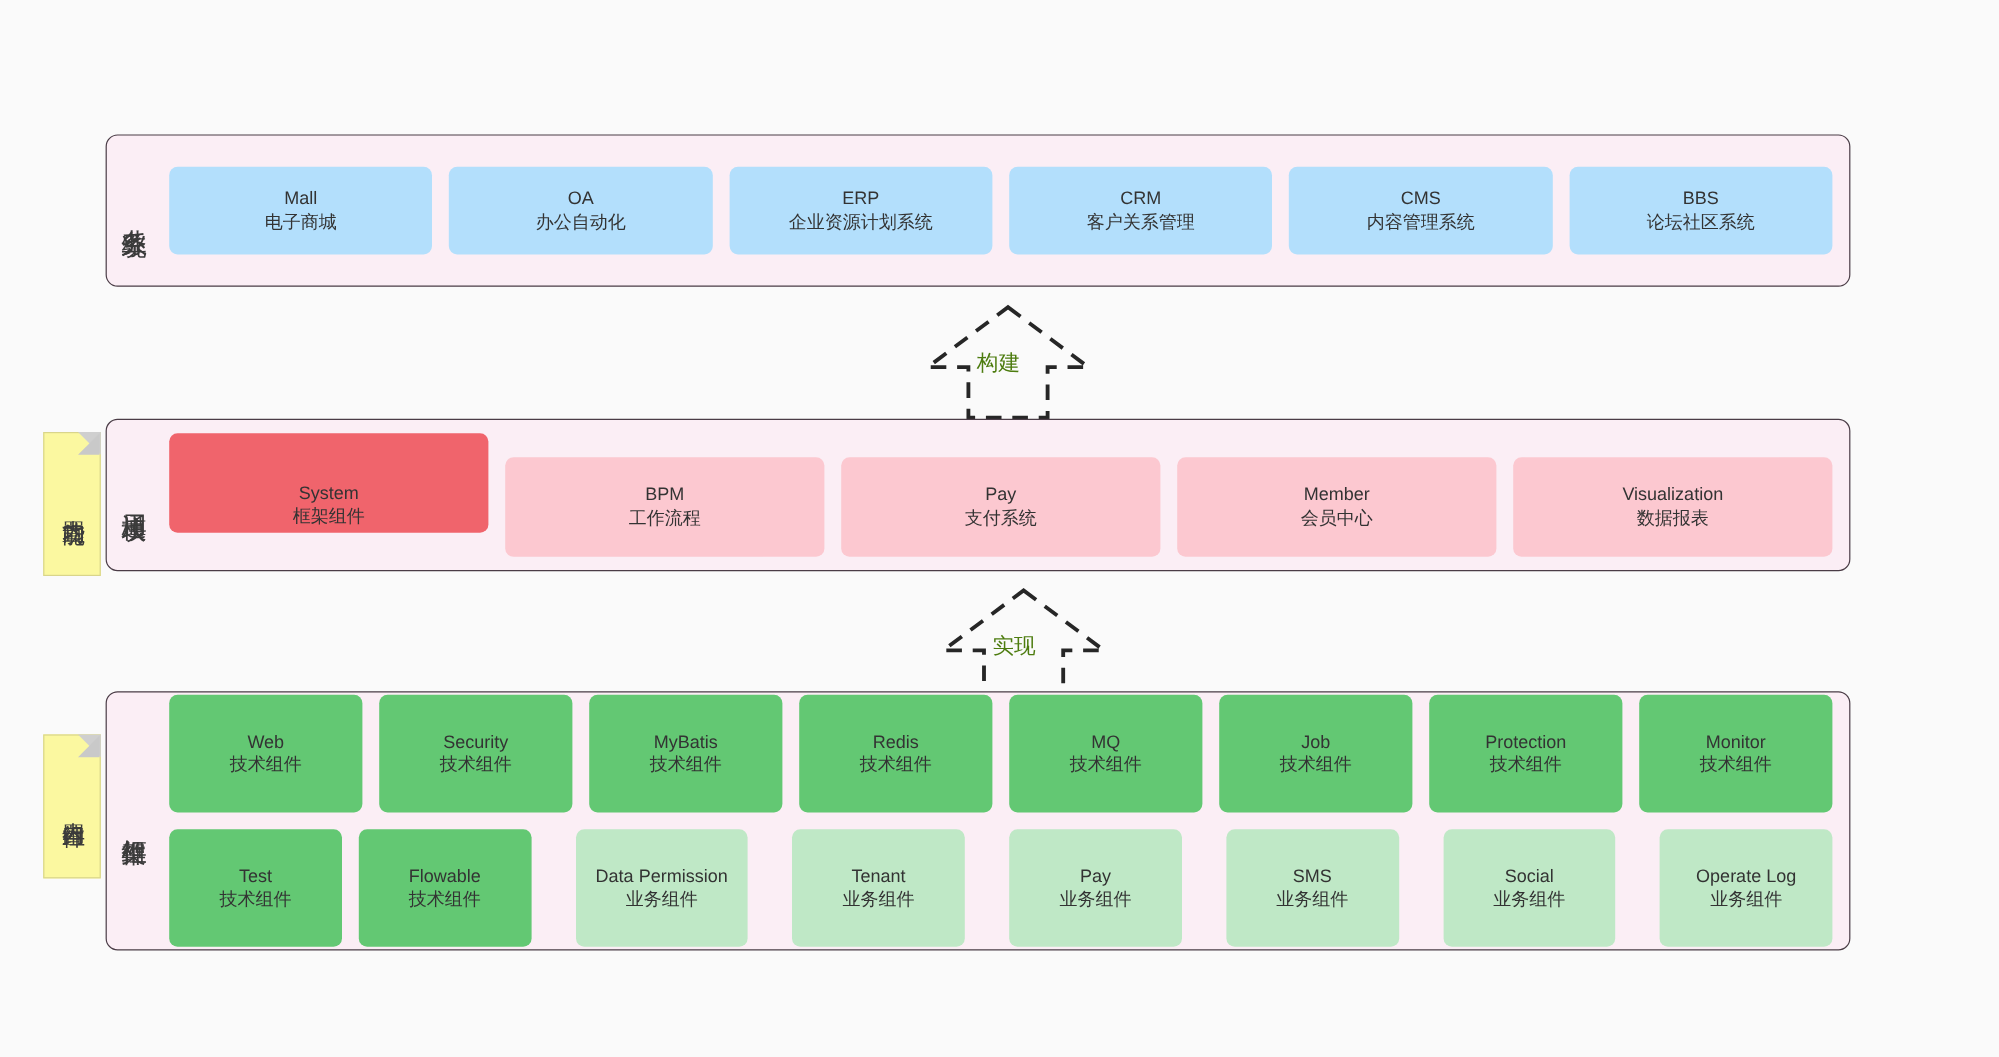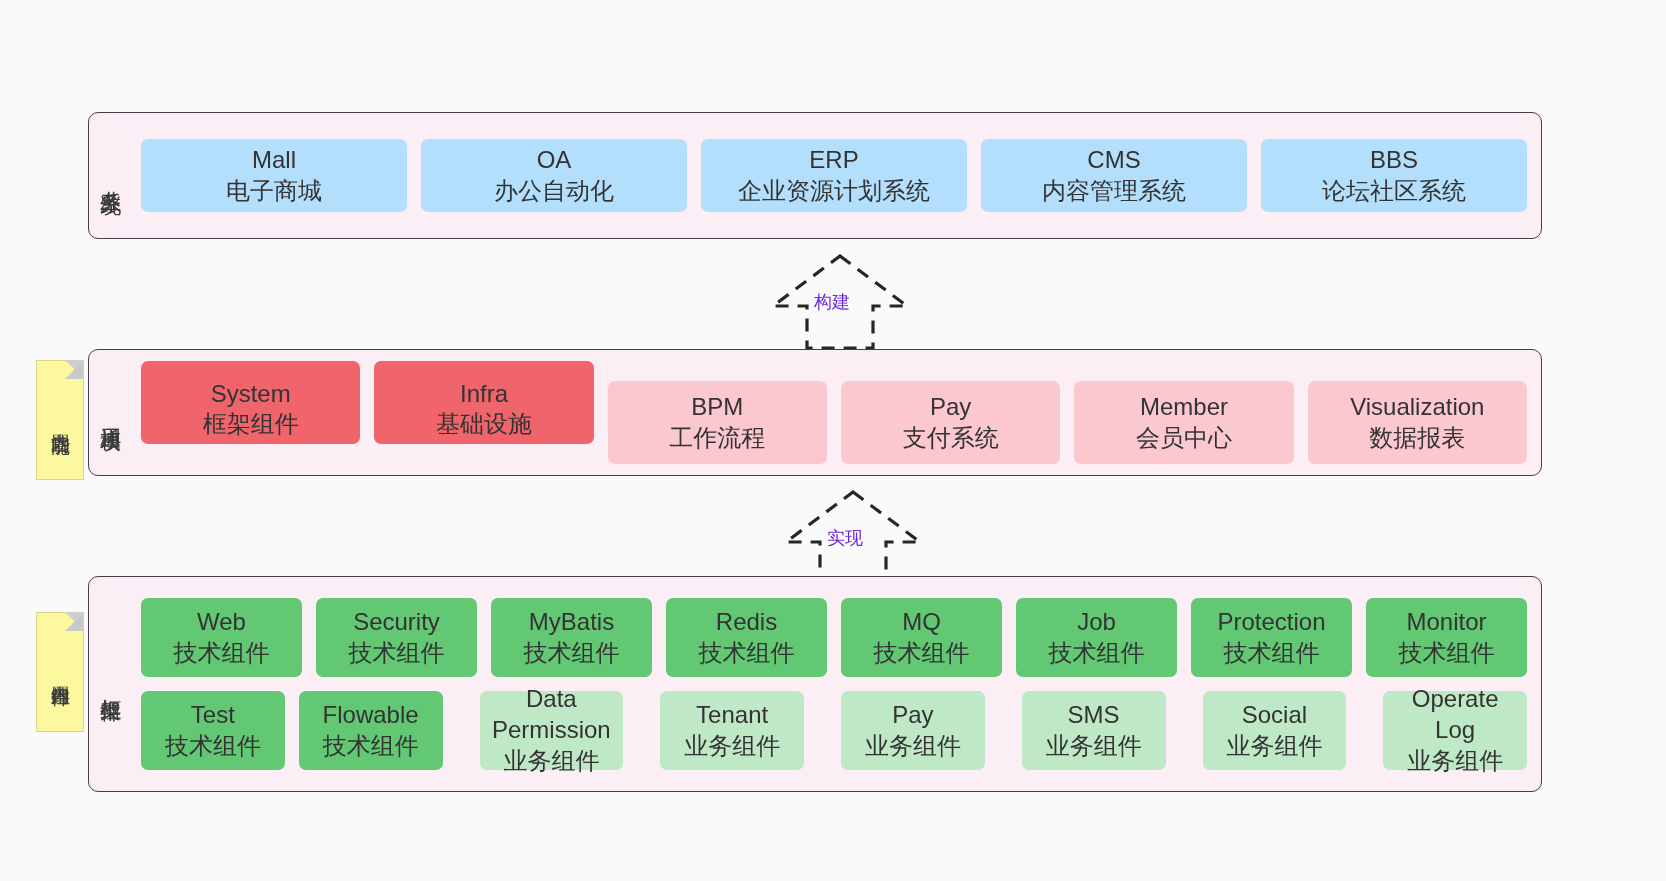--- a/index.html
+++ b/index.html
@@ -63,42 +63,42 @@
   }
 
   .node {
     flex: 1 1 0;
     border-radius: 7px;
     display: flex;
     flex-direction: column;
     align-items: center;
     justify-content: center;
     text-align: center;
-    font-size: 24px;
+    font-size: 15px;
     line-height: 1.28;
     color: #333333;
     box-sizing: border-box;
     padding: 4px 6px;
   }
   .node .n-name { display: block; }
   .node .n-sub  { display: block; }
 
   
   #layer-business { left: 88px; top: 112px; width: 1454px; height: 127px; }
   #layer-business .node { height: 73px; background: #b3dffc; }
 
   
   #layer-modules { left: 88px; top: 349px; width: 1454px; height: 127px; }
   #layer-modules .node { height: 83px; }
   .n-red  { background: #f0646c; justify-content: flex-end; }
   .n-pink { background: #fcc8d0; margin-top: 20px; }
 
   
   #layer-framework { left: 88px; top: 576px; width: 1454px; height: 216px; }
-  #layer-framework .node { height: 79px; }
+  #layer-framework .node { height: 98px; }
   .n-green      { background: #63c873; }
   .n-lightgreen { background: #bfe8c6; margin-left: 23px; }
 
   
   .note {
     position: absolute;
     width: 48px;
     background: #fbf8a0;
     border: 1px solid #d9d58a;
     box-sizing: border-box;
@@ -140,21 +140,21 @@
     height: 100px;
   }
   #arrow-build   { left: 755px; top: 252px; }
   #arrow-impl    { left: 768px; top: 488px; }
   .uml-arrow svg { display: block; overflow: visible; }
   .uml-label {
     position: absolute;
     left: 0; right: 16px;
     text-align: center;
     font-size: 18px;
-    color: #6d28d9;
+    color: #4d7c0f;
     background: transparent;
   }
   #arrow-build .uml-label { top: 38px; }
   #arrow-impl  .uml-label { top: 38px; font-family: Liberation Serif, serif; }
 </style>
 </head>
 <body>
 
 <div class="layer" id="layer-business">
   <div class="layer-title">业务系统</div>
@@ -164,20 +164,24 @@
         <span class="n-name">Mall</span>
         <span class="n-sub">电子商城</span>
       </div>
       <div class="node">
         <span class="n-name">OA</span>
         <span class="n-sub">办公自动化</span>
       </div>
       <div class="node">
         <span class="n-name">ERP</span>
         <span class="n-sub">企业资源计划系统</span>
+      </div>
+      <div class="node">
+        <span class="n-name">CRM</span>
+        <span class="n-sub">客户关系管理</span>
       </div>
       <div class="node">
         <span class="n-name">CMS</span>
         <span class="n-sub">内容管理系统</span>
       </div>
       <div class="node">
         <span class="n-name">BBS</span>
         <span class="n-sub">论坛社区系统</span>
       </div>
     </div>
@@ -192,24 +196,20 @@
 </div>
 
 <div class="layer" id="layer-modules">
   <div class="layer-title">通用模块</div>
   <div class="layer-body">
     <div class="node-row">
       <div class="node n-red">
         <span class="n-name">System</span>
         <span class="n-sub">框架组件</span>
       </div>
-      <div class="node n-red">
-        <span class="n-name">Infra</span>
-        <span class="n-sub">基础设施</span>
-      </div>
       <div class="node n-pink">
         <span class="n-name">BPM</span>
         <span class="n-sub">工作流程</span>
       </div>
       <div class="node n-pink">
         <span class="n-name">Pay</span>
         <span class="n-sub">支付系统</span>
       </div>
       <div class="node n-pink">
         <span class="n-name">Member</span>

